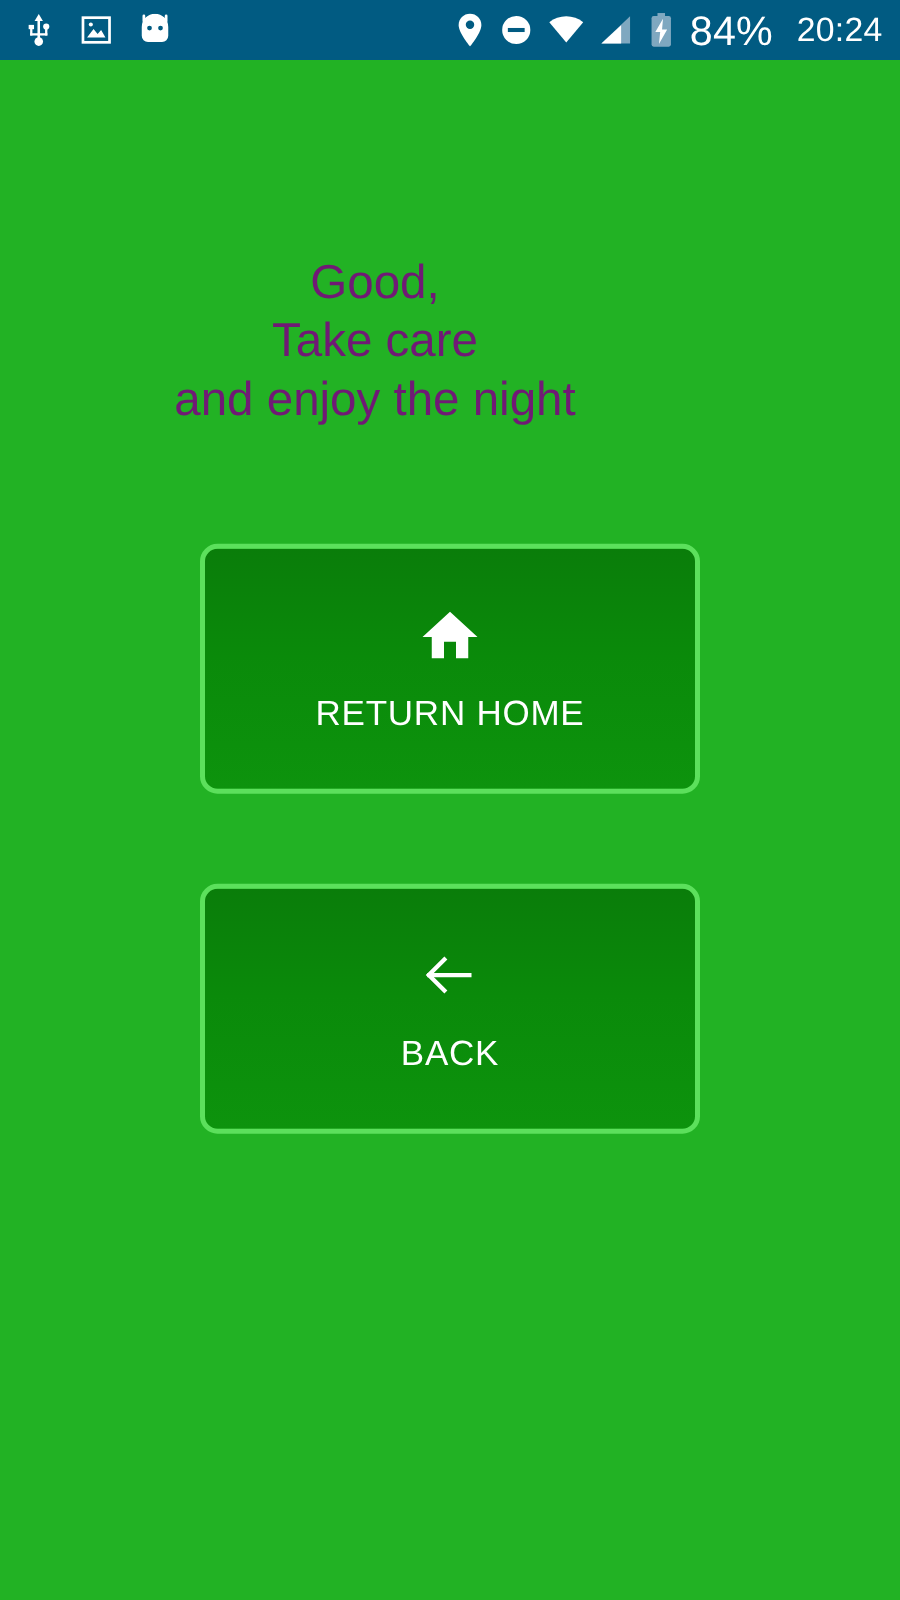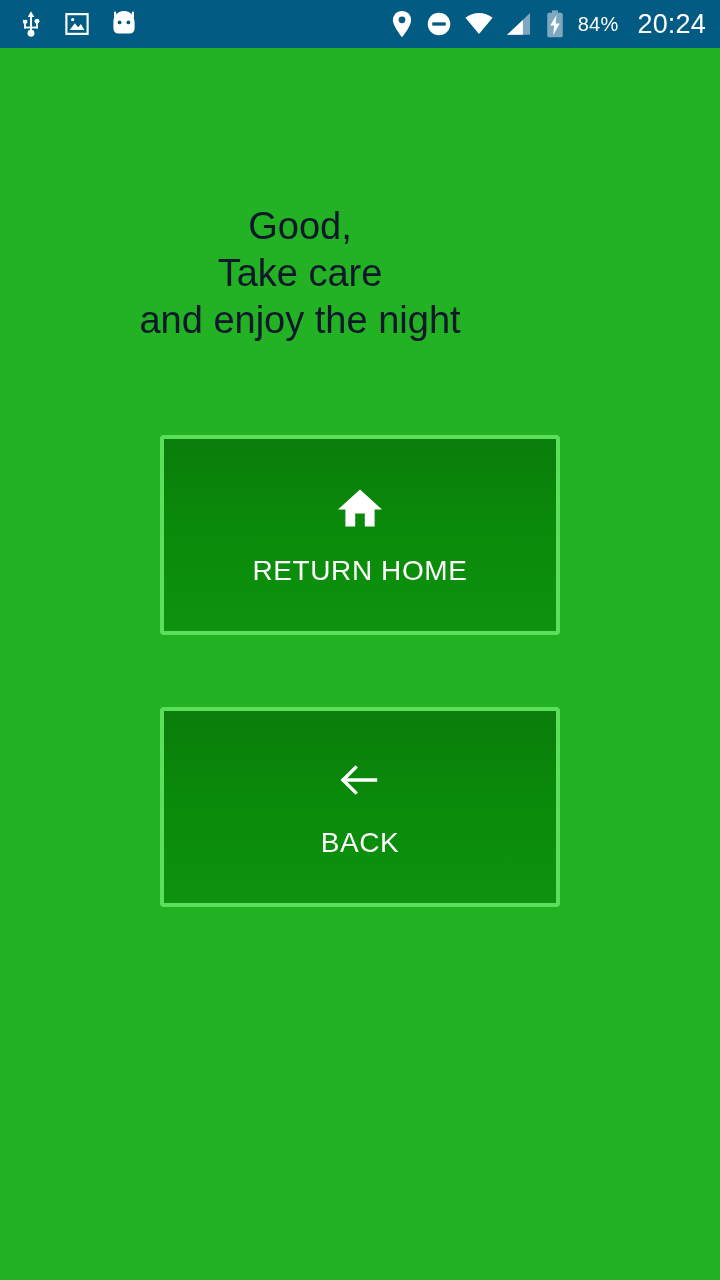--- a/index.html
+++ b/index.html
@@ -41,21 +41,21 @@
   .sb-left { gap: 20px; }
   .sb-right { gap: 13px; }
   .sb-icon {
     display: inline-flex;
     align-items: center;
     justify-content: center;
     line-height: 0;
   }
   .sb-text {
     color: #ffffff;
-    font-size: 20px;
+    font-size: 33px;
     font-weight: 500;
     letter-spacing: 0.2px;
     line-height: 1;
     white-space: nowrap;
   }
   #status-clock { font-size: 27px; margin-left: 6px; }
 
   
   #content {
     position: absolute;
@@ -63,35 +63,35 @@
     width: 720px;
     height: 1232px;
   }
 
   #greeting {
     position: absolute;
     top: 155px;
     left: 0;
     width: 600px;
     text-align: center;
-    color: #0f172a;
+    color: #701a75;
     font-size: 38px;
     font-weight: 400;
     line-height: 47px;
     white-space: pre-line;
   }
 
   .action-button {
     position: absolute;
     left: 160px;
     width: 400px;
     height: 200px;
     box-sizing: border-box;
     border: 4px solid #5ce05c;
-    border-radius: 4px;
+    border-radius: 14px;
     background: linear-gradient(to bottom, #0a7d0a 0%, #0a8a0a 45%, #0d930d 100%);
     display: flex;
     flex-direction: column;
     align-items: center;
     justify-content: center;
     cursor: pointer;
     overflow: hidden;
   }
 
   #btn-return-home { top: 387px; }

